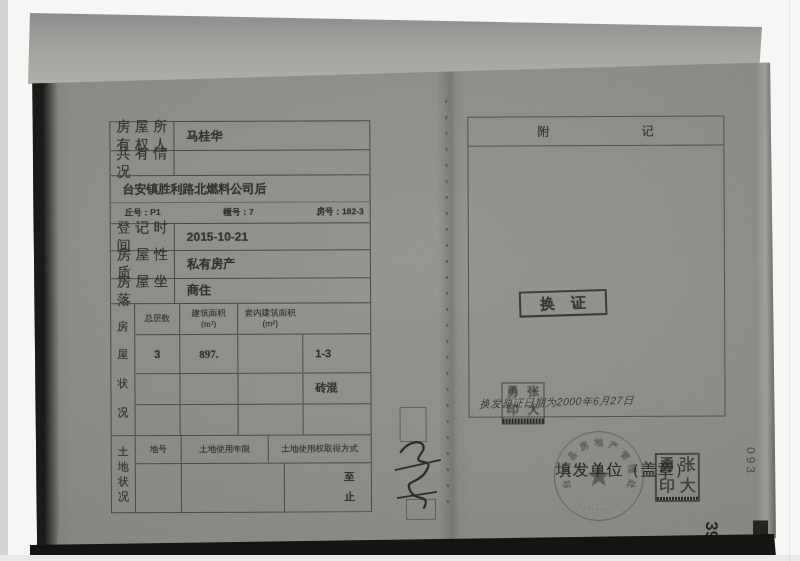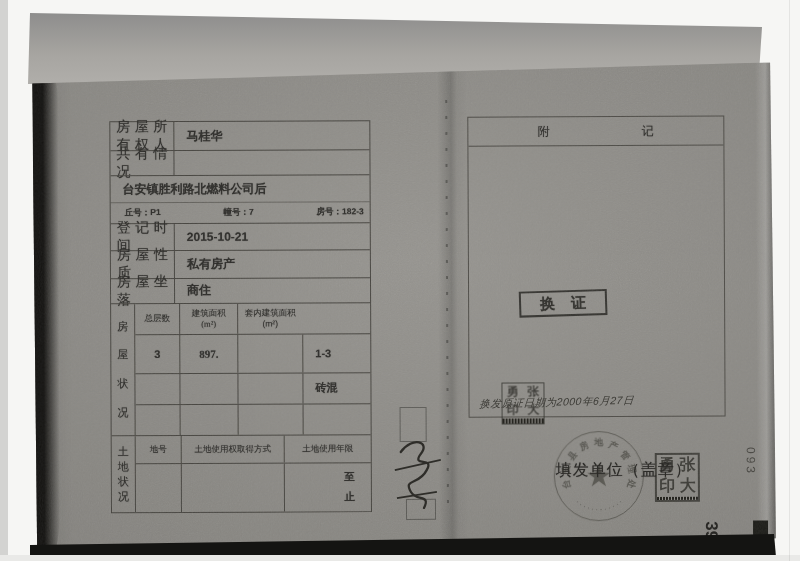--- a/index.html
+++ b/index.html
@@ -220,25 +220,25 @@
         <span>土</span>
         <span>地</span>
         <span>状</span>
         <span>况</span>
       </div>
       <div class="subtab">
         <div class="srow hdr lh27">
           <div class="sc w45">
               <span>地号</span>
             </div>
+          <div class="sc wfl">
+              <span>土地使用年限</span>
+            </div>
           <div class="sc w103">
               <span>土地使用权取得方式</span>
-            </div>
-          <div class="sc wfl">
-              <span>土地使用年限</span>
             </div>
         </div>
         <div class="srow lhfl">
           <div class="sc w45"></div>
           <div class="sc w103"></div>
           <div class="sc wfl zhi-cell">
             <span>至</span>
             <span>止</span>
           </div>
         </div>

